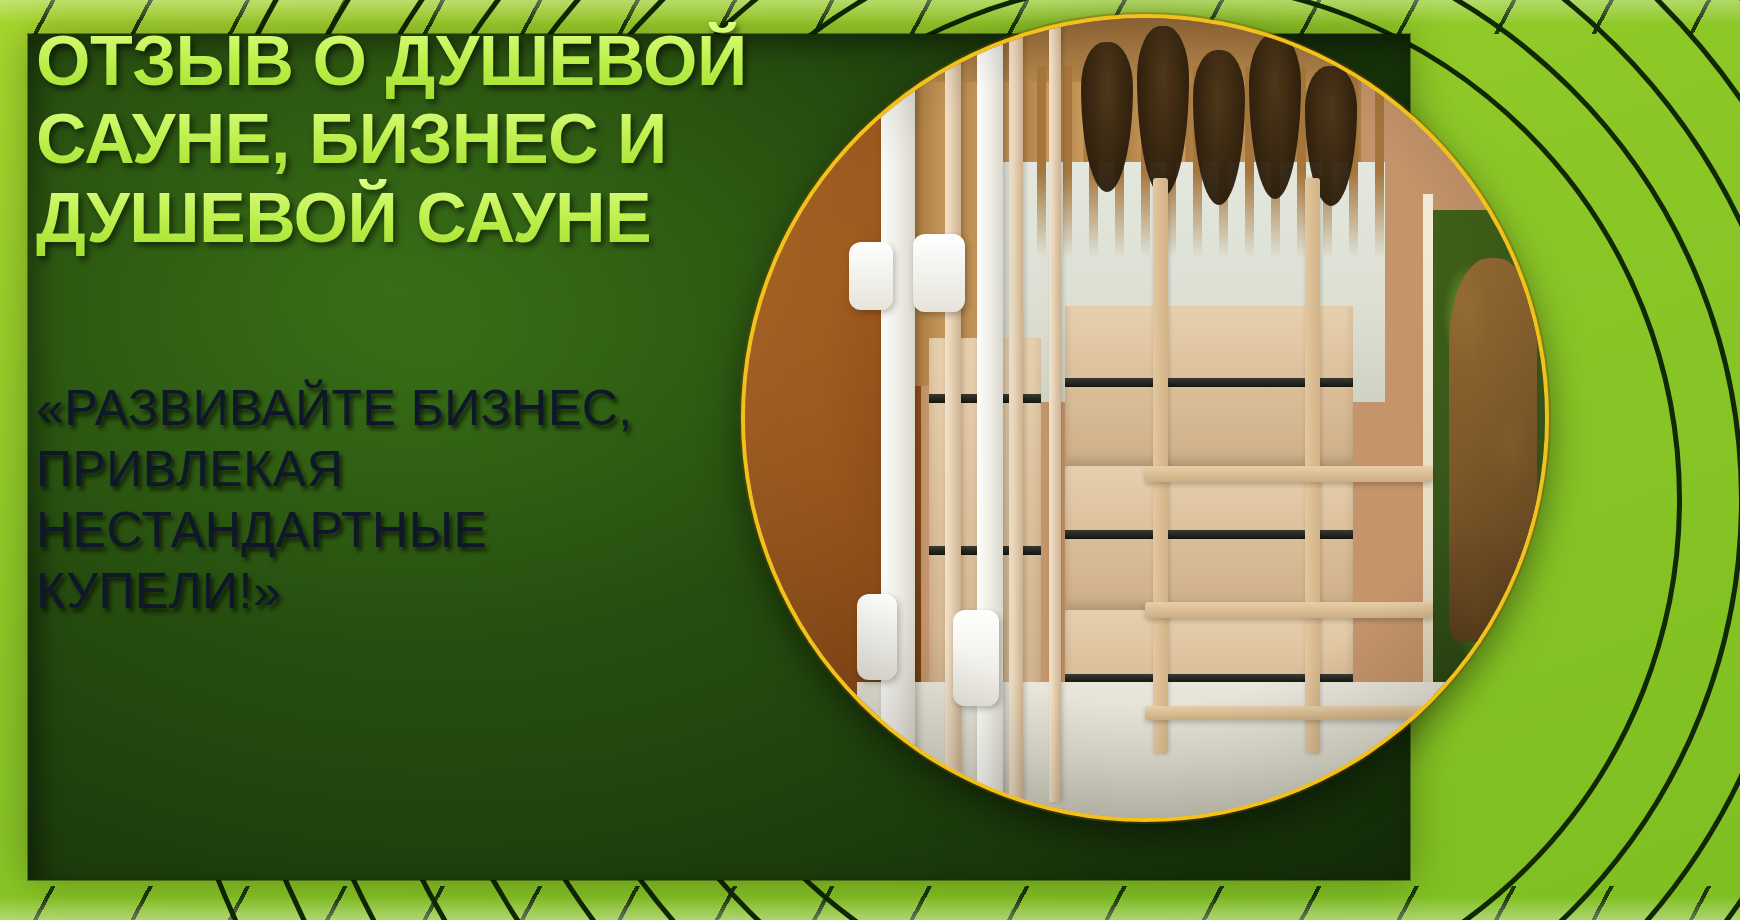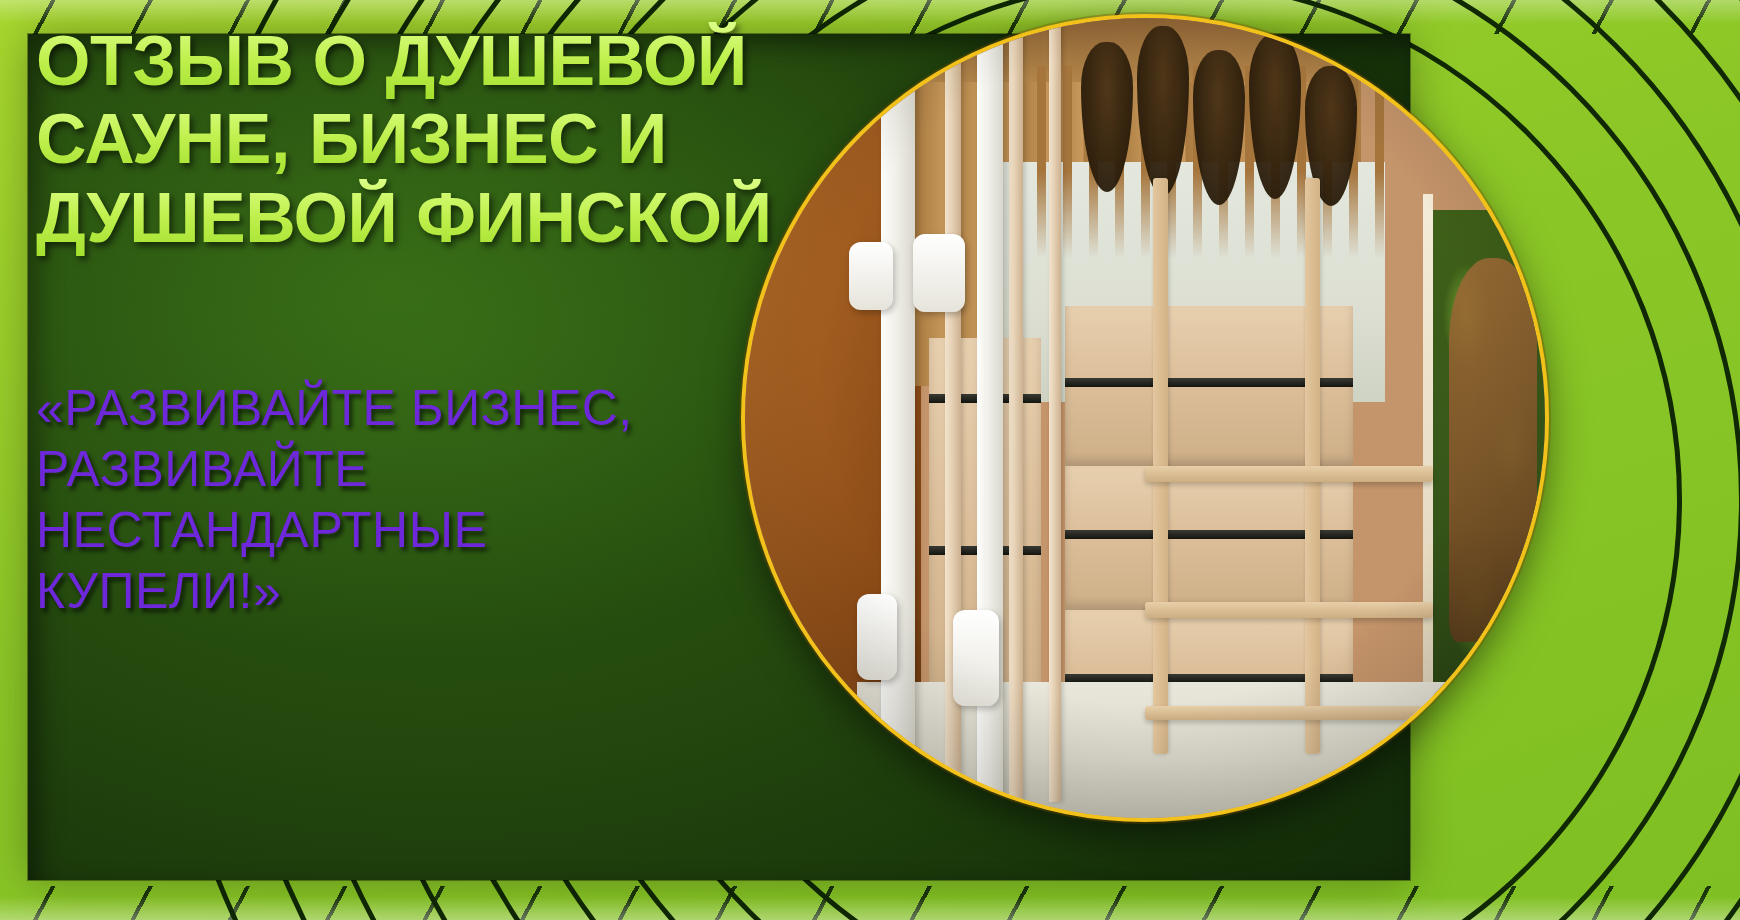--- a/index.html
+++ b/index.html
@@ -127,21 +127,21 @@
     top: 378px;
     width: 720px;
     z-index: 6;
   }
   .subhead .sh-line {
     display: block;
     font-size: 50px;
     line-height: 1.22;
     font-weight: 400;
     letter-spacing: 0.5px;
-    color: #6d28d9;
+    color: #0f172a;
     text-shadow: 3px 4px 4px rgba(0,0,0,0.65);
     white-space: nowrap;
   }
 
   
   .photo-circle {
     position: absolute;
     left: 745px;
     top: 18px;
     width: 800px;
@@ -338,23 +338,23 @@
       <div class="ph-ladder-step" style="left:50%;top:73%;width:36%;height:16px;"></div>
       <div class="ph-ladder-step" style="left:50%;top:86%;width:36%;height:14px;"></div>
 
       <div class="ph-vignette"></div>
     </div>
   </div>
 
   <div class="headline">
     <span class="hl-line">ОТЗЫВ О ДУШЕВОЙ</span>
     <span class="hl-line">САУНЕ, БИЗНЕС И</span>
-    <span class="hl-line">ДУШЕВОЙ ФИНСКОЙ</span>
+    <span class="hl-line">ДУШЕВОЙ САУНЕ</span>
   </div>
 
   <div class="subhead">
     <span class="sh-line">«РАЗВИВАЙТЕ БИЗНЕС,</span>
-    <span class="sh-line">РАЗВИВАЙТЕ</span>
+    <span class="sh-line">ПРИВЛЕКАЯ</span>
     <span class="sh-line">НЕСТАНДАРТНЫЕ</span>
     <span class="sh-line">КУПЕЛИ!»</span>
   </div>
 
 </div>
 
 </body></html>

